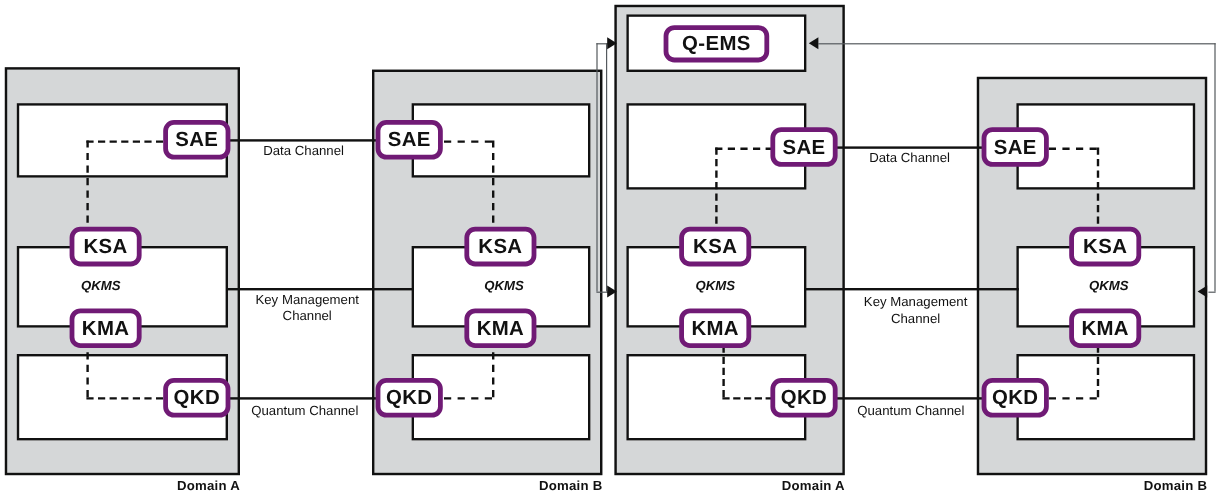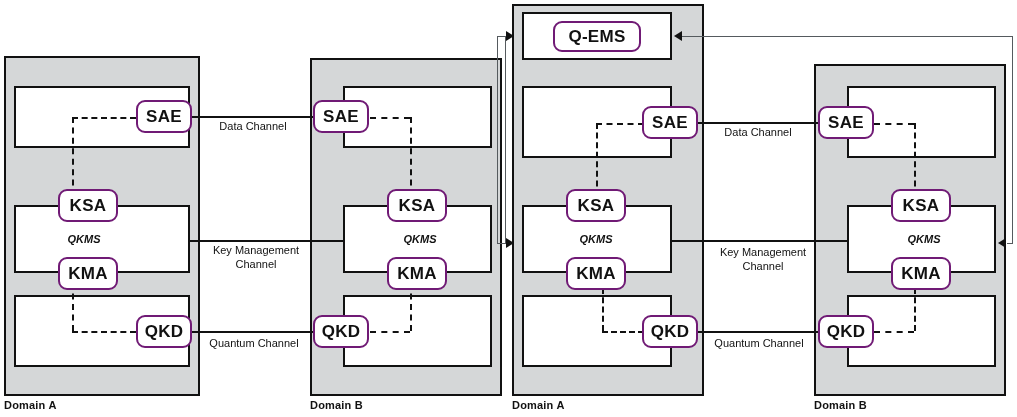--- a/index.html
+++ b/index.html
@@ -3,25 +3,25 @@
 <meta charset="utf-8">
 <style>
   html,body{margin:0;padding:0;background:#ffffff;}
   body{width:1017px;height:417px;overflow:hidden;
        font-family:"Liberation Sans","DejaVu Sans",sans-serif;}
   #stage{position:relative;width:1017px;height:417px;}
 
   
   .domain-panel{position:absolute;background:#d5d7d8;border:2px solid #111111;box-sizing:border-box;}
   .white-box{position:absolute;background:#ffffff;border:2px solid #111111;box-sizing:border-box;}
-  .domain-label{position:absolute;text-align:left;font-size:11px;font-weight:bold;color:#111111;
+  .domain-label{position:absolute;text-align:right;font-size:11px;font-weight:bold;color:#111111;
                 letter-spacing:.2px;white-space:nowrap;}
 
   
-  .node{position:absolute;background:#ffffff;border:2px solid #701a75;border-radius:9px;
+  .node{position:absolute;background:#ffffff;border:4px solid #701a75;border-radius:9px;
         box-sizing:border-box;display:flex;align-items:center;justify-content:center;
         font-size:17px;font-weight:bold;color:#111111;letter-spacing:.3px;z-index:6;}
 
   
   .qkms-label{position:absolute;font-size:11px;font-style:italic;font-weight:bold;color:#111111;
               text-align:center;white-space:nowrap;z-index:4;}
 
   
   .channel-label{position:absolute;font-size:11px;color:#111111;text-align:center;
                  line-height:1.25;white-space:pre-line;z-index:5;}

